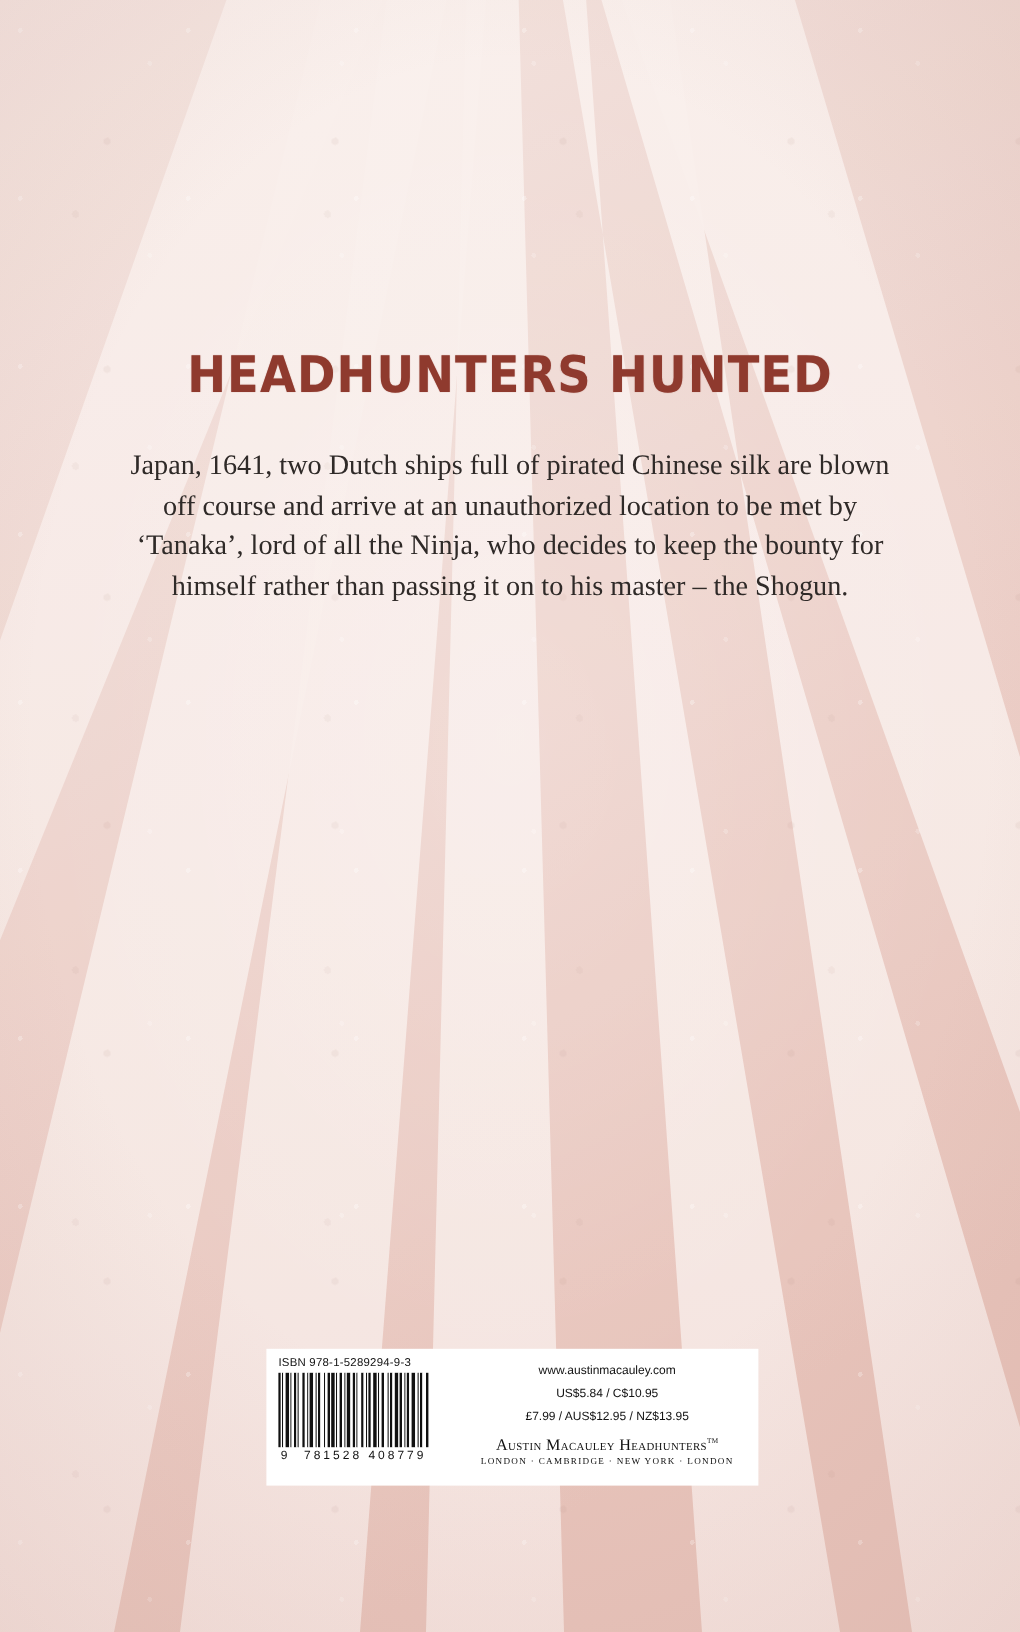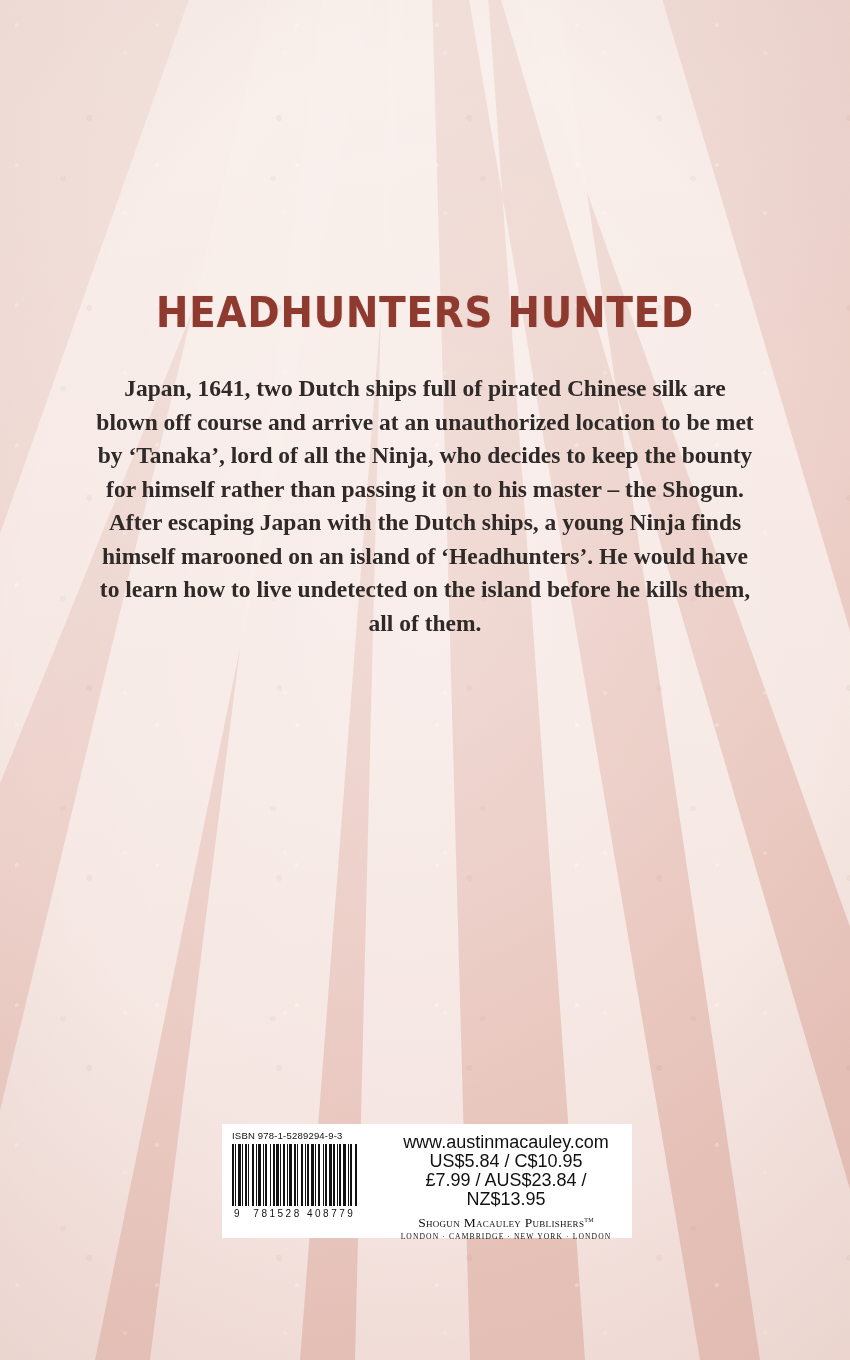--- a/index.html
+++ b/index.html
@@ -84,21 +84,20 @@
     left: 95px;
     width: 660px;
     text-align: center;
     font-family: "Liberation Serif", serif;
     font-size: 23.5px;
     line-height: 33.5px;
     color: #2f2a28;
   }
   .blurb p {
     margin: 0;
-    font-weight: bold;
   }
 
   
   .barcode-block {
     position: absolute;
     left: 222px;
     top: 1124px;
     width: 410px;
     height: 114px;
     background: #ffffff;
@@ -144,21 +143,21 @@
 
   .barcode-right {
     flex: 1;
     padding: 9px 8px 4px 2px;
     box-sizing: border-box;
     text-align: center;
     color: #111;
   }
   .barcode-right .line {
     font-family: "Liberation Sans", sans-serif;
-    font-size: 18px;
+    font-size: 10px;
     line-height: 19px;
   }
 
   .publisher {
     margin-top: 6px;
   }
   .pub-name {
     font-family: "Liberation Serif", serif;
     font-variant: small-caps;
     font-size: 13.5px;
@@ -214,21 +213,20 @@
 
   <div class="grain"></div>
   <div class="vignette"></div>
 
   <div class="content">
 
     <div class="title">Headhunters Hunted</div>
 
     <div class="blurb">
       <p>Japan, 1641, two Dutch ships full of pirated Chinese silk are blown off course and arrive at an unauthorized location to be met by ‘Tanaka’, lord of all the Ninja, who decides to keep the bounty for himself rather than passing it on to his master – the Shogun.</p>
-      <p>After escaping Japan with the Dutch ships, a young Ninja finds himself marooned on an island of ‘Headhunters’. He would have to learn how to live undetected on the island before he kills them, all of them.</p>
     </div>
 
     <div class="barcode-block">
 
       <div class="barcode-left">
         <div class="isbn-text">ISBN  978-1-5289294-9-3</div>
         <div class="bars">
           <span style="width:2px"></span>
             <span style="width:1px;background:#fff"></span>
           <span style="width:1px"></span>
@@ -303,24 +301,24 @@
         </div>
         <div class="barnum">
           <span>9</span>
           <span style="margin-left:6px">781528   408779</span>
         </div>
       </div>
 
       <div class="barcode-right">
         <div class="line">www.austinmacauley.com</div>
         <div class="line">US$5.84 / C$10.95</div>
-        <div class="line">£7.99 / AUS$23.84 / NZ$13.95</div>
+        <div class="line">£7.99 / AUS$12.95 / NZ$13.95</div>
         <div class="publisher">
           <div class="pub-name">
-            <span>Shogun Macauley Publishers</span><sup>TM</sup>
+            <span>Austin Macauley Headhunters</span><sup>TM</sup>
           </div>
           <div class="pub-cities">LONDON · CAMBRIDGE · NEW YORK · LONDON</div>
         </div>
       </div>
 
     </div>
 
   </div>
 </div>
 

